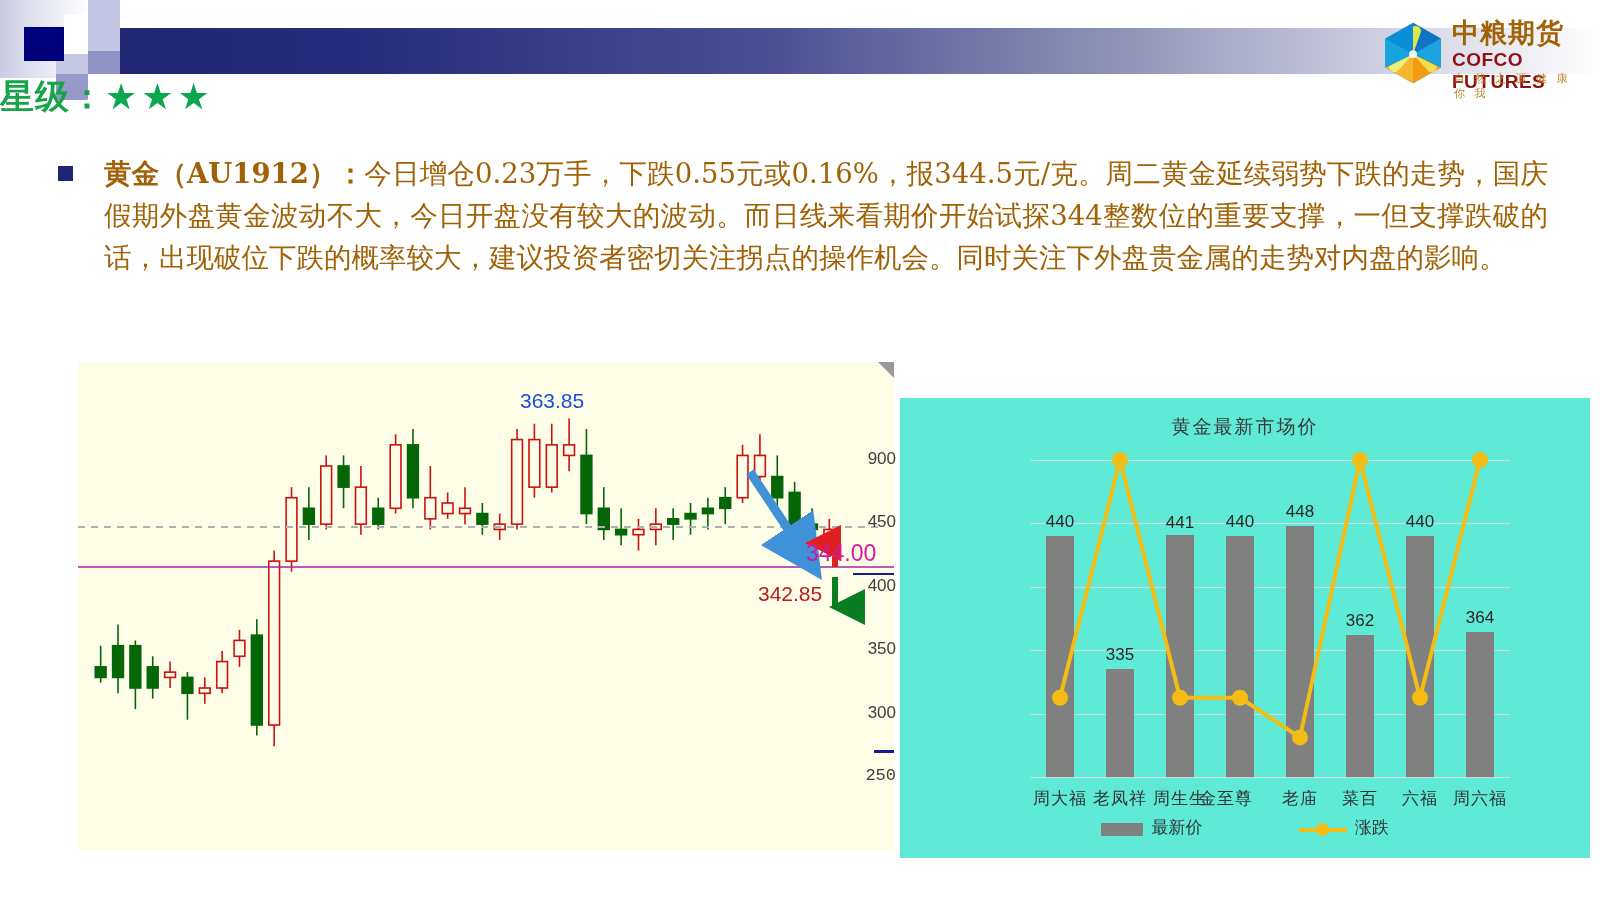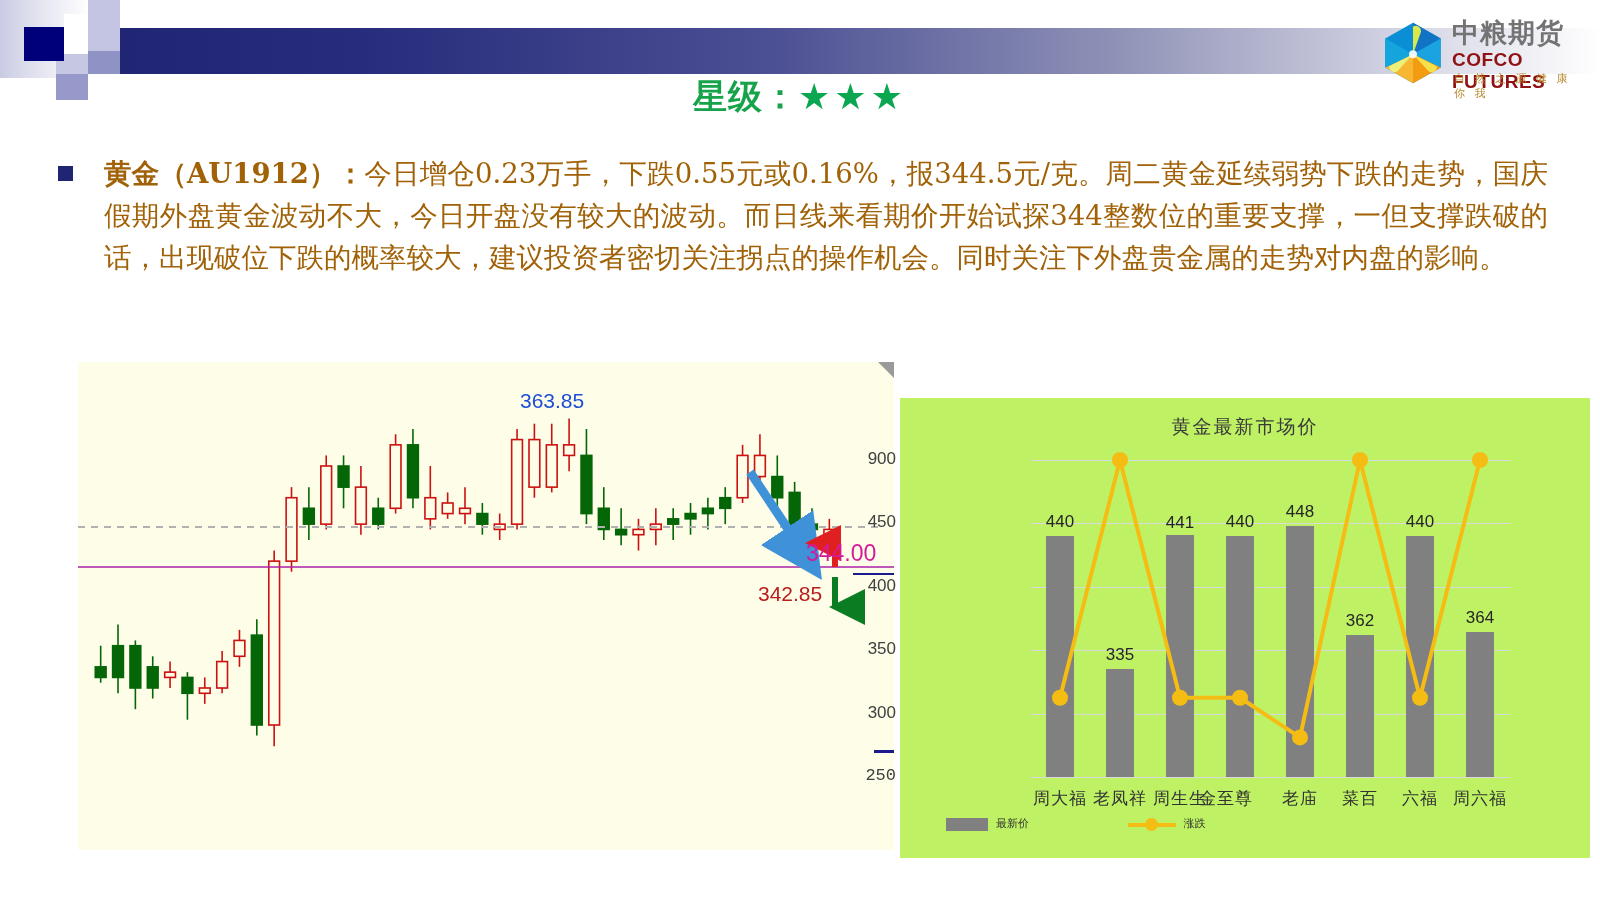--- a/index.html
+++ b/index.html
@@ -19,61 +19,61 @@
   .sq-f{left:56px;top:51px;width:32px;height:23px;background:#c5c7e3;}
   .fade-left{position:absolute;left:0;top:0;width:90px;height:78px;
         background:linear-gradient(90deg,#c9cbe3 0%,#dfe0ee 35%,#ffffff 100%);}
   .sq-g{position:absolute;left:24px;top:27px;width:40px;height:34px;background:#00007a;}
   .whitebox{position:absolute;left:64px;top:14px;width:24px;height:40px;background:#fff;}
 
   
   #logo{position:absolute;right:14px;top:16px;width:212px;height:74px;}
   #logo .cube{position:absolute;left:6px;top:4px;width:66px;height:66px;}
   #logo .cn{position:absolute;left:78px;top:2px;font-family:"DejaVu Sans",sans-serif;
-      font-weight:bold;font-size:27px;color:#737373;letter-spacing:1px;line-height:30px;}
+      font-weight:bold;font-size:27px;color:#a16207;letter-spacing:1px;line-height:30px;}
   #logo .en{position:absolute;left:78px;top:33px;font-family:"Liberation Sans",sans-serif;
       font-weight:bold;font-size:19px;color:#8f1113;letter-spacing:.5px;}
   #logo .slogan{position:absolute;left:80px;top:55px;font-family:"DejaVu Sans",sans-serif;
       font-size:11px;color:#b7892f;letter-spacing:3px;}
 
   
-  #star-line{position:absolute;left:0;top:74px;width:1600px;text-align:center;}
+  #star-line{position:absolute;left:0;top:74px;width:1600px;}
   #star-line .lbl{display:inline-block;font-family:"DejaVu Serif",serif;font-weight:bold;
       font-size:34px;color:#16a34a;vertical-align:middle;letter-spacing:1px;}
   #star-line .stars{display:inline-block;font-size:36px;color:#0ba750;vertical-align:middle;letter-spacing:4px;}
 
   
   #para-block{position:absolute;left:58px;top:152px;width:1490px;}
   #bullet{position:absolute;left:0;top:14px;width:15px;height:15px;background:#1f2473;}
   #para{margin-left:46px;font-family:"DejaVu Serif","Liberation Serif",serif;
       font-size:27.5px;line-height:42px;color:#a16207;text-align:justify;}
   #para .lead{font-weight:bold;}
 
   
   #kchart{position:absolute;left:78px;top:362px;width:816px;height:488px;background:#fdfde8;}
   #kchart .inner{position:absolute;left:0;top:0;width:816px;height:488px;}
   .kcorner{position:absolute;right:0;top:0;width:0;height:0;
       border-top:16px solid #9a9a9a;border-left:16px solid transparent;}
   .navy-dash{position:absolute;background:#1b1b8f;height:3px;width:20px;}
 
   
-  #barchart{position:absolute;left:900px;top:398px;width:690px;height:460px;background:#bef264;}
+  #barchart{position:absolute;left:900px;top:398px;width:690px;height:460px;background:#5eead4;}
   #bar-title{position:absolute;left:0;top:16px;width:690px;text-align:center;
       font-family:"DejaVu Serif",serif;font-size:19px;color:#3a3a3a;letter-spacing:2px;}
   .plot{position:absolute;left:130px;top:62px;width:480px;height:317px;}
   .gridline{position:absolute;left:0;width:480px;height:1px;background:#d9d9d9;}
   .ytick{position:absolute;right:614px;font-family:"Liberation Sans",sans-serif;
       font-size:17px;color:#404040;text-align:right;width:60px;}
   .bar{position:absolute;background:#808080;}
   .barlabel{position:absolute;font-family:"Liberation Sans",sans-serif;font-size:17px;
       color:#262626;text-align:center;}
   .xlabel{position:absolute;font-family:"DejaVu Serif",serif;font-size:17px;color:#333;
       text-align:center;letter-spacing:1px;}
-  #legend{position:absolute;left:0;top:418px;width:690px;
-      font-family:Liberation Mono, monospace;font-size:11px;color:#333;}
+  #legend{position:absolute;left:0;top:418px;width:690px;text-align:center;
+      font-family:Liberation Serif, serif;font-size:17px;color:#333;}
   #legend .li{display:inline-block;margin:0 46px;vertical-align:middle;}
   #legend .swatch-bar{display:inline-block;width:42px;height:13px;background:#808080;
       vertical-align:middle;margin-right:8px;}
   #legend .swatch-line{display:inline-block;width:48px;height:12px;vertical-align:middle;margin-right:8px;position:relative;}
   #legend .swatch-line i{position:absolute;left:0;top:5px;width:48px;height:4px;background:#f5bc14;}
   #legend .swatch-line b{position:absolute;left:17px;top:0px;width:13px;height:13px;border-radius:50%;background:#f5bc14;}
 </style>
 </head>
 <body>
 

